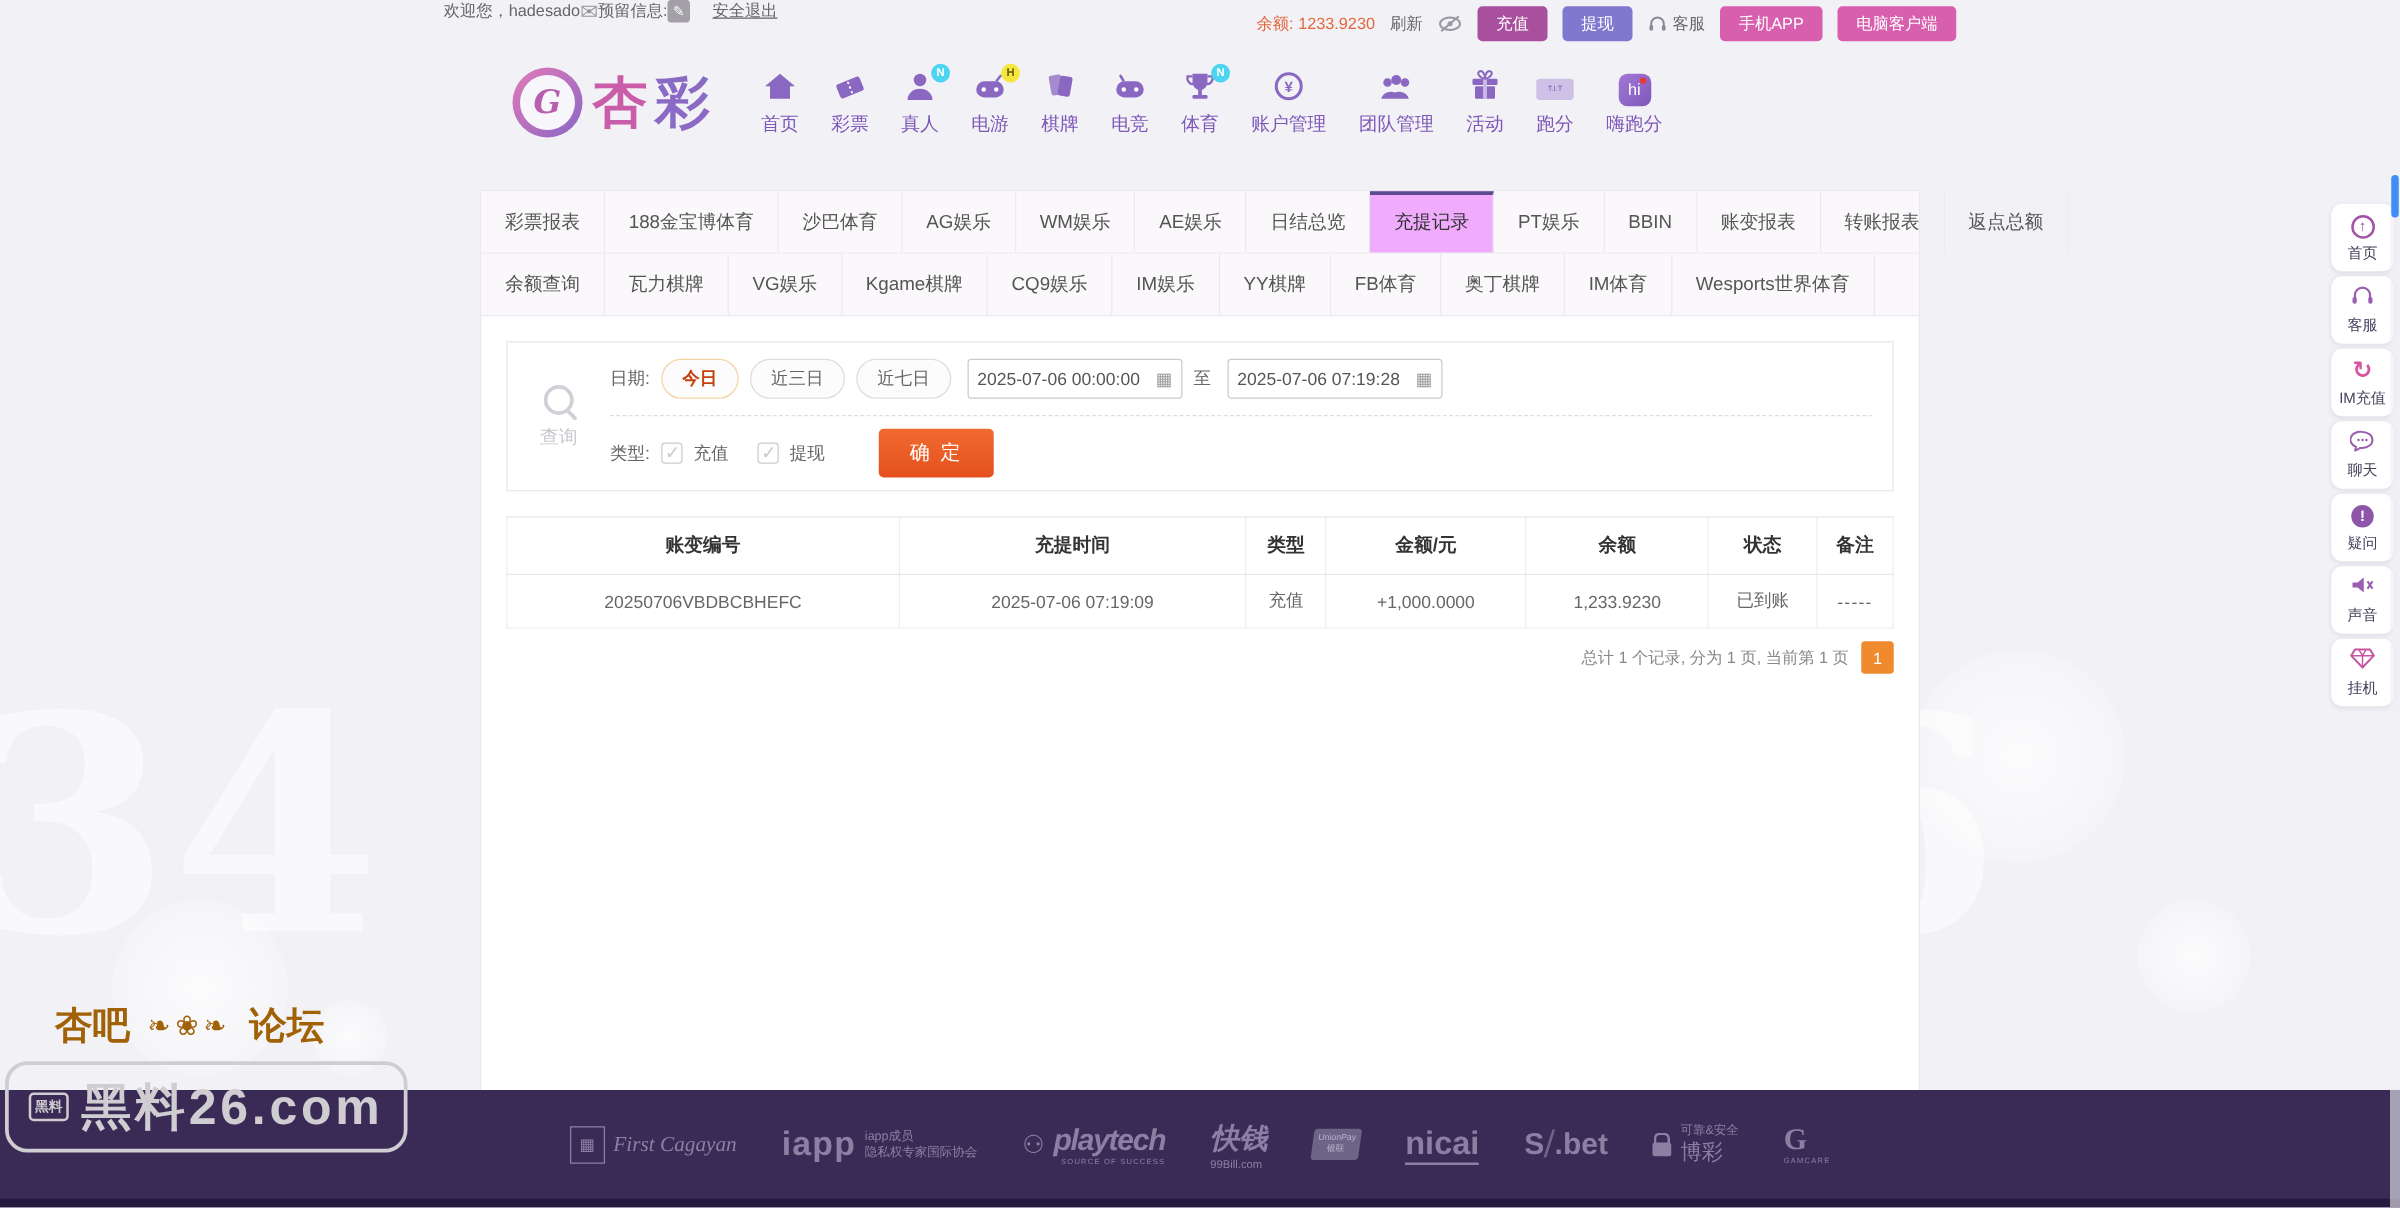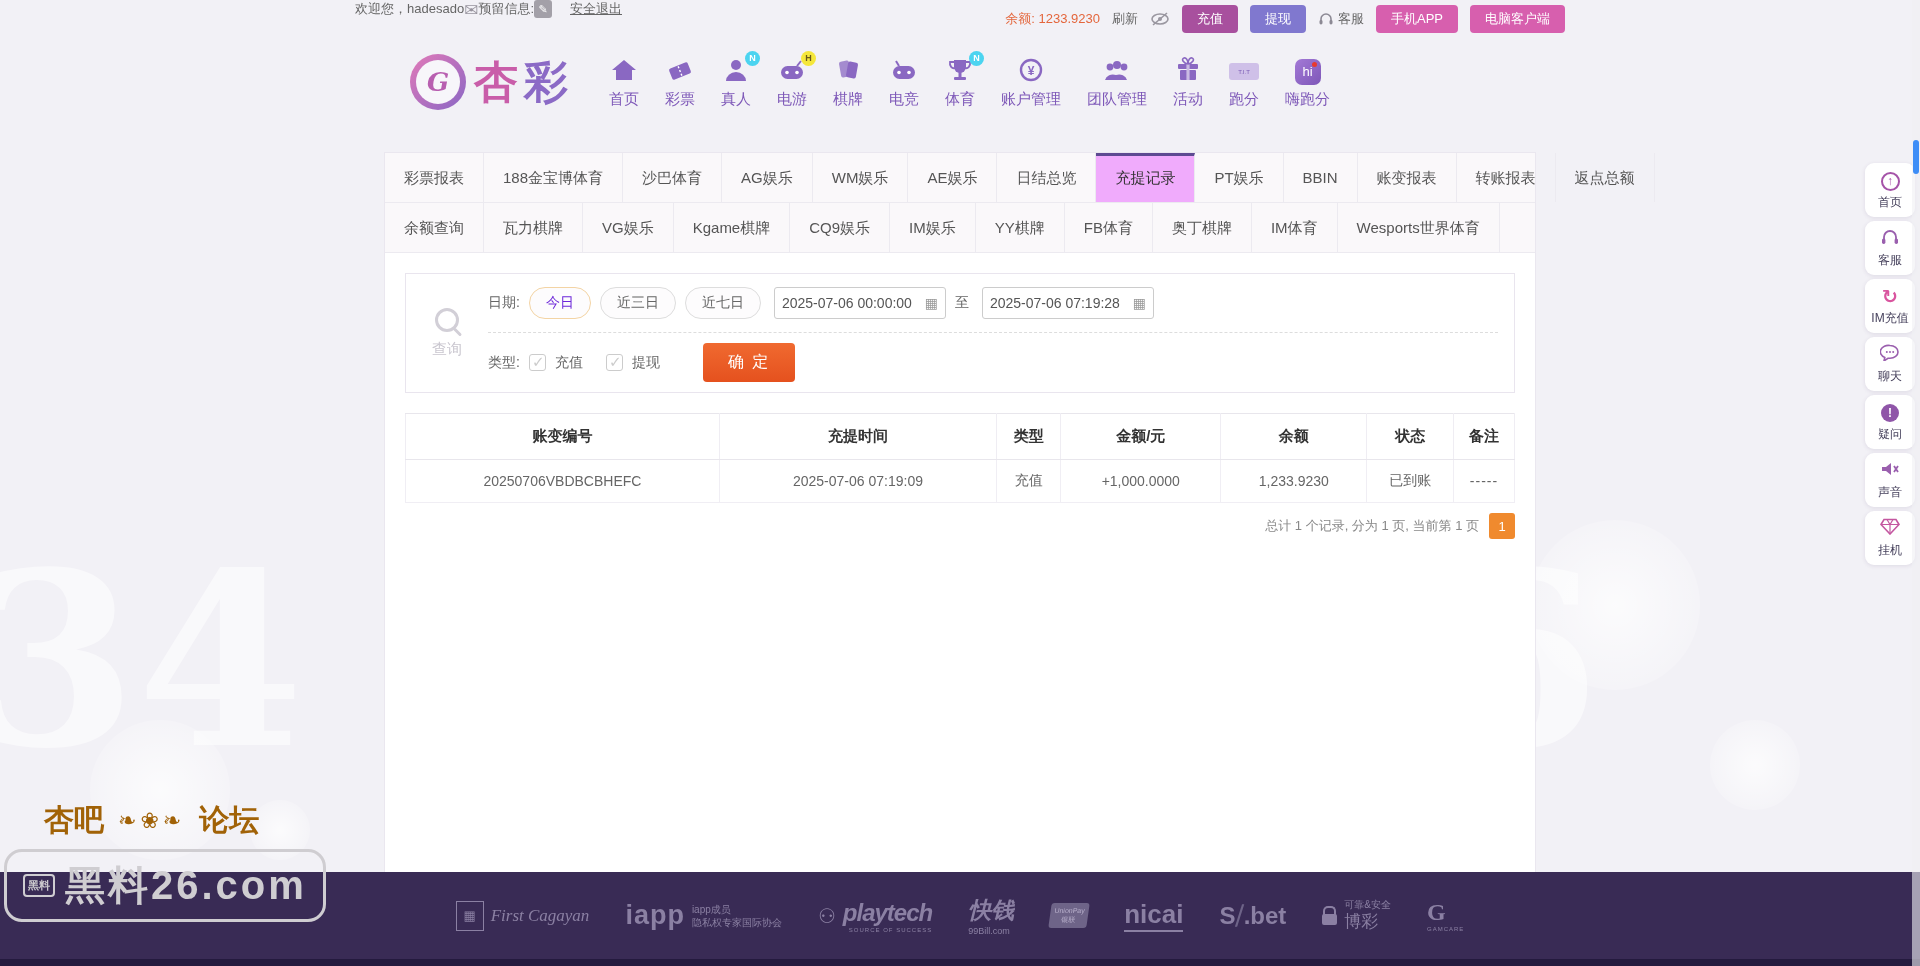--- a/index.html
+++ b/index.html
@@ -53,21 +53,21 @@
   
   .filter-box { margin:20px; border:1px solid #e9e5ee; display:flex; }
   .filter-left { width:82px; display:flex; flex-direction:column; align-items:center; justify-content:center; color:#c9c6cf; gap:8px; }
   .mag-icon { width:24px; height:24px; border:3px solid #d2cfd7; border-radius:50%; position:relative; }
   .mag-icon::after { content:''; position:absolute; width:3px; height:10px; background:#d2cfd7; transform:rotate(-45deg); bottom:-8px; right:-3px; border-radius:2px; }
   .filter-query-label { font-size:15px; }
   .filter-right { flex:1; padding-right:16px; }
   .filter-row { display:flex; align-items:center; height:59px; gap:9px; font-size:14px; color:#666; }
   .filter-row.first { border-bottom:1px dashed #ddd; }
   .pill { border:1px solid #ddd; border-radius:16px; padding:6px 16px; color:#666; background:#fdfcfd; font-size:14px; cursor:pointer; }
-  .pill.active { color:#6d28d9; border-color:#f3d4a4; font-weight:normal; }
+  .pill.active { color:#c2410c; border-color:#f3d4a4; font-weight:bold; }
   .date-input { border:1px solid #ccc; border-radius:3px; display:flex; align-items:center; height:32px; background:#fff; width:172px; padding:6px 7px; justify-content:space-between; margin-left:4px; }
   .date-input input { border:none; outline:none; width:138px; font-size:14px; color:#555; font-family:"Liberation Sans",sans-serif; }
   .cal-glyph { color:#999; font-size:14px; cursor:pointer; }
   .cb { width:17px; height:17px; border:1px solid #ccc; border-radius:3px; background:#fff; position:relative; display:inline-block; cursor:pointer; }
   .cb::after { content:'\2713'; color:#ccc; position:absolute; font-size:15px; left:2px; top:-2px; }
   .btn-confirm { background:linear-gradient(#f06a30,#e5511e); color:#fff; font-size:16px; padding:9px 25px; border-radius:4px; border:none; margin-left:34px; letter-spacing:2px; cursor:pointer; }
 
   
   .data-table { width:calc(100% - 40px); margin:14px 20px 0; border-collapse:collapse; text-align:center; }
   .data-table th { border:1px solid #efedf3; border-top-color:#e8e6ec; border-bottom-color:#e8e6ec; font-size:15px; color:#333; padding:13px 0; font-weight:bold; }

